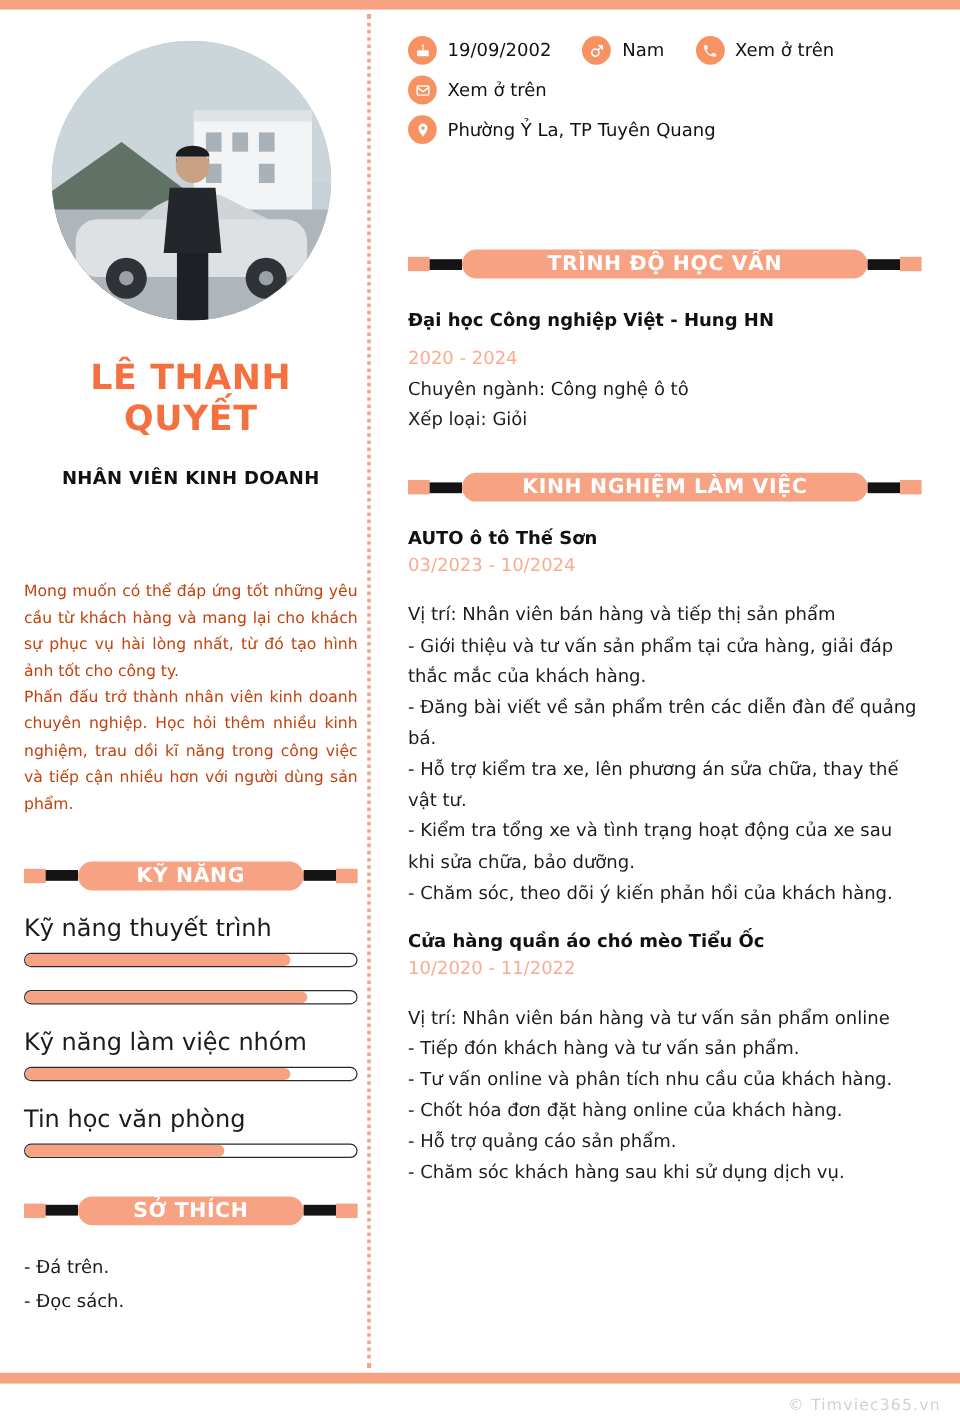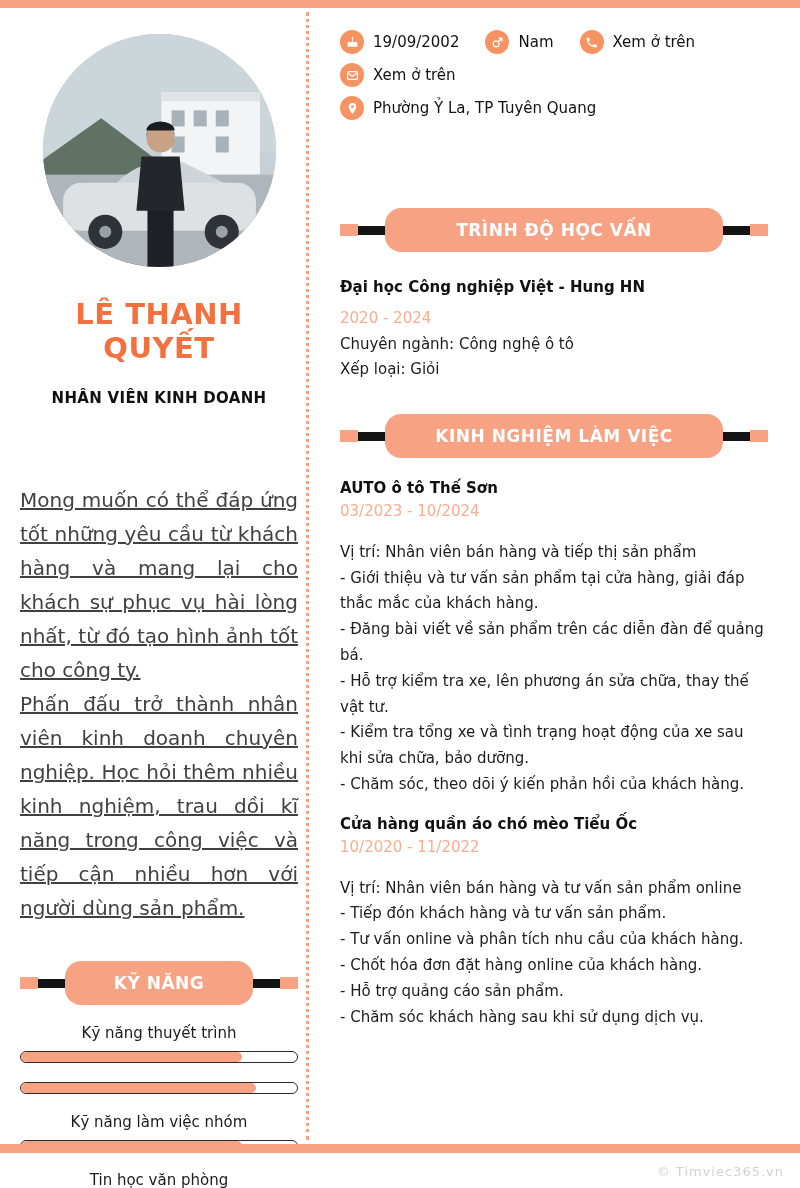--- a/index.html
+++ b/index.html
@@ -20,33 +20,33 @@
   .copyright{position:absolute;right:16px;bottom:9px;color:#d2d2d2;font-size:13px;letter-spacing:1px;}
 
   .dotted-sep{position:absolute;left:306px;top:12px;height:1128px;border-left:3px dotted var(--salmon);}
 
   
   .left-col{position:absolute;left:20px;top:8px;width:278px;}
   .photo-wrap{width:233px;height:233px;border-radius:50%;overflow:hidden;margin:26px auto 0;background:#c7d0d6;}
   .photo-wrap svg{display:block;width:100%;height:100%;}
   .cv-name{margin-top:30px;text-align:center;color:var(--orange);font-size:29px;font-weight:bold;letter-spacing:.5px;}
   .cv-title{margin-top:24px;text-align:center;font-size:15px;font-weight:bold;color:#111;letter-spacing:.3px;}
-  .objective{margin-top:76px;font-size:20px;line-height:1.7;text-align:justify;color:#404040;text-decoration:underline;}
+  .objective{margin-top:76px;font-size:13px;line-height:1.7;text-align:justify;color:#c2410c;}
   .objective p{margin:0;}
 
   
   .sec-head{display:flex;align-items:center;}
   .sec-head .sq{width:18px;height:12px;background:var(--salmon);flex:none;}
   .sec-head .bk{width:27px;height:9px;background:var(--bar-black);flex:none;}
-  .sec-head .pill{flex:1;height:44px;background:var(--salmon);border-radius:16px;color:#fff;
+  .sec-head .pill{flex:1;height:24px;background:var(--salmon);border-radius:16px;color:#fff;
     font-weight:bold;font-size:17px;display:flex;align-items:center;justify-content:center;letter-spacing:.5px;white-space:nowrap;}
 
   .skills-head{margin-top:36px;}
   .skill-item{margin-top:19px;}
-  .skill-label{font-size:15px;color:#1b1b1b;text-align:center;}
+  .skill-label{font-size:20px;color:#1b1b1b;}
   .skill-track{margin-top:9px;width:100%;height:12px;border:1.5px solid #2a2a2a;border-radius:7px;background:#fff;overflow:hidden;}
   .skill-fill{height:100%;background:var(--salmon);border-radius:7px;}
 
   .hobby-head{margin-top:32px;}
   .hobby-list{margin-top:22px;font-size:15px;line-height:1.85;color:#1b1b1b;}
 
   
   .right-col{position:absolute;left:340px;top:30px;width:428px;}
   .contact-row{display:flex;align-items:flex-end;gap:26px;margin-bottom:9px;}
   .contact-item{display:flex;align-items:center;gap:9px;font-size:15px;color:#111;}

